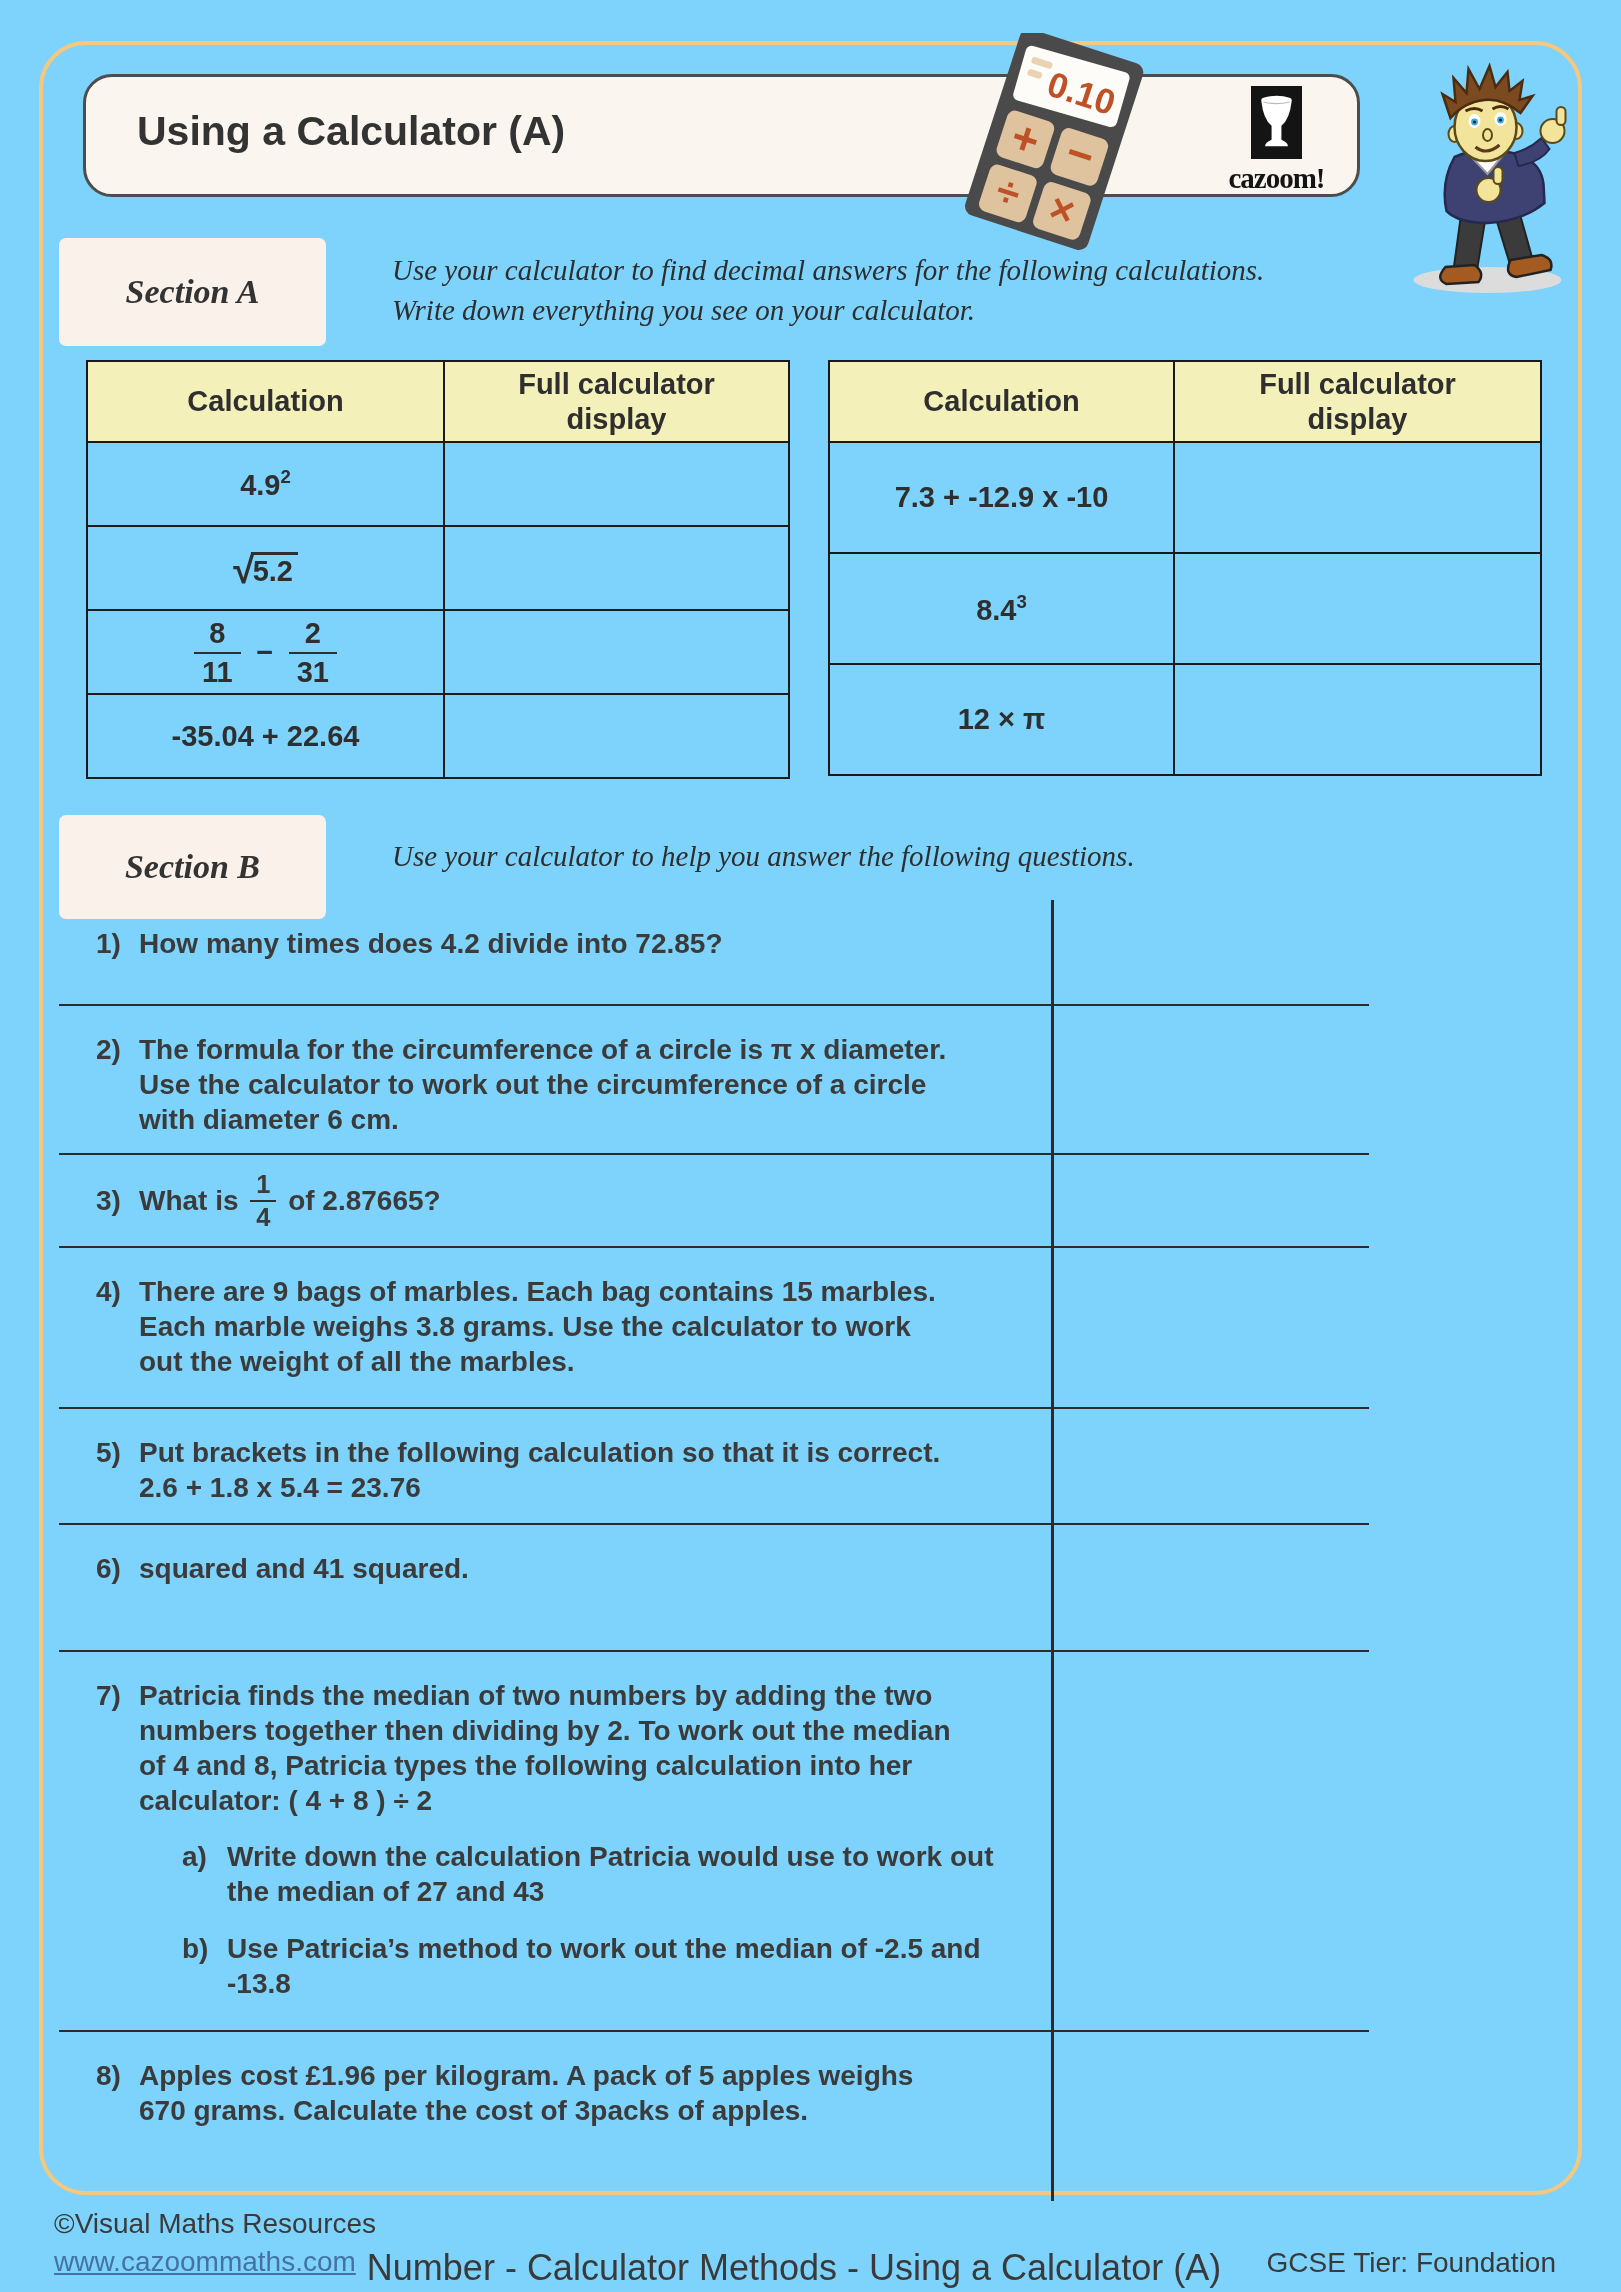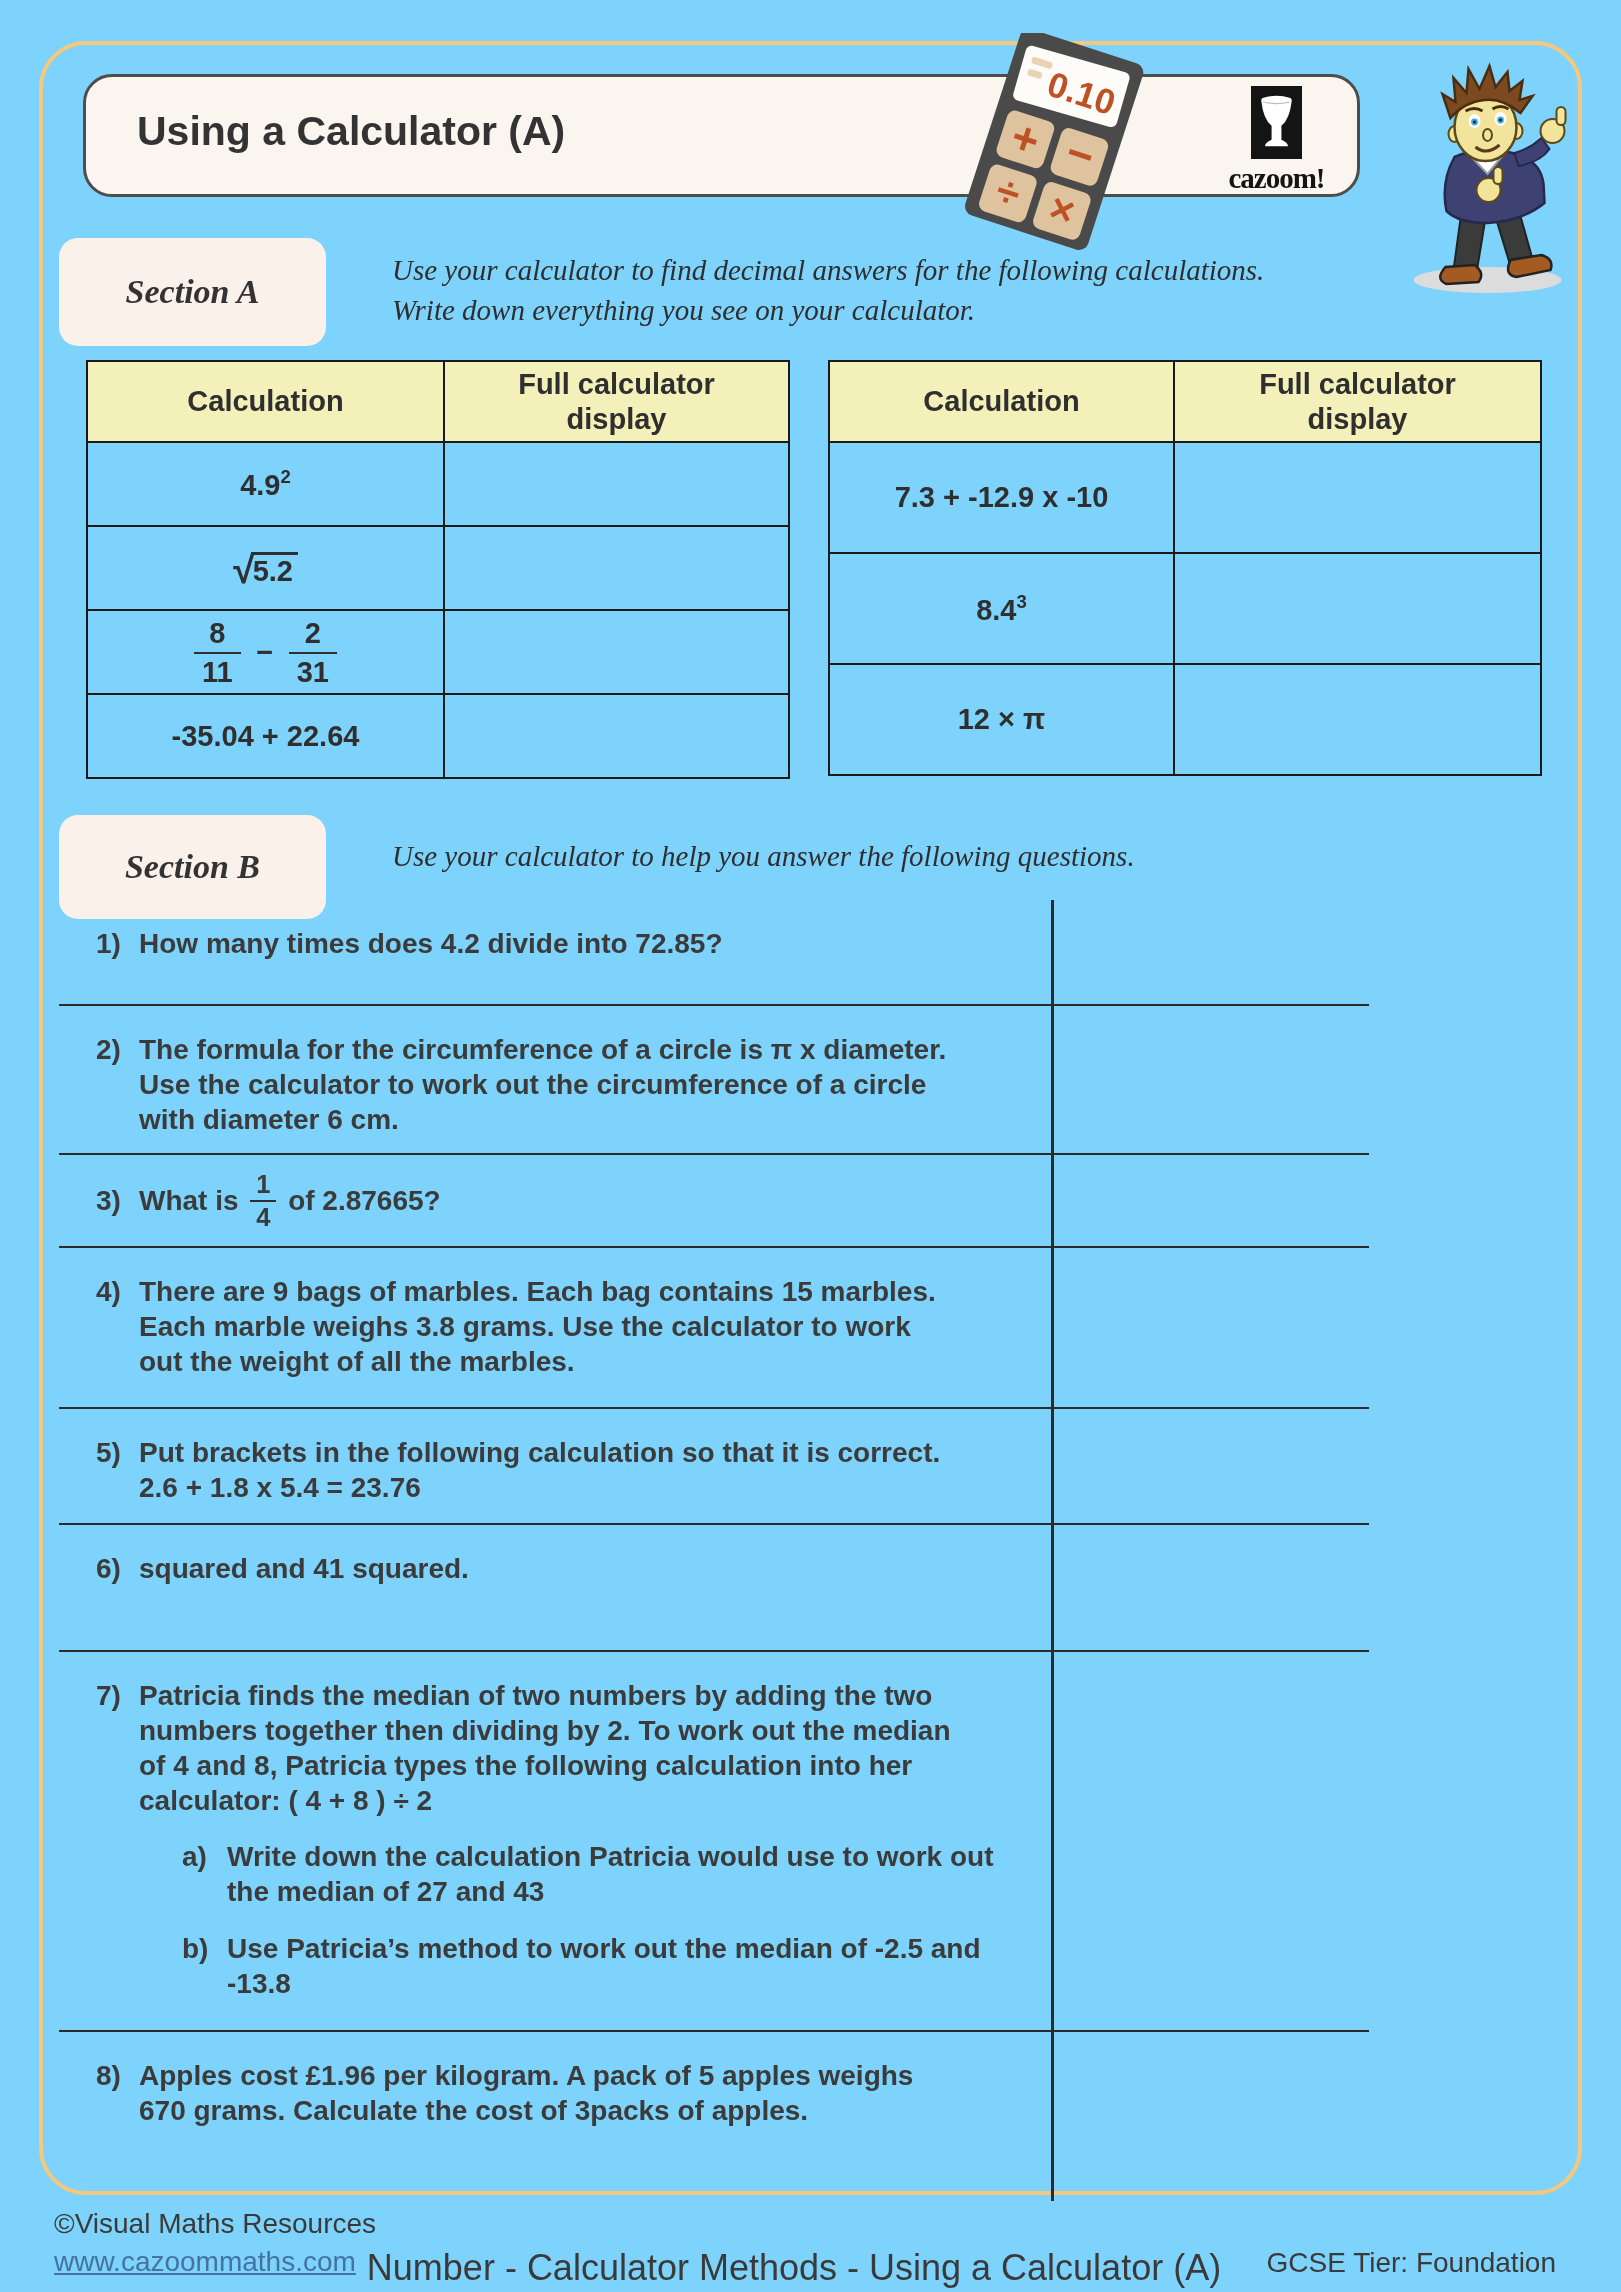--- a/index.html
+++ b/index.html
@@ -12,21 +12,21 @@
         border:3.9px solid #4D4D4D;border-radius:29px;box-sizing:border-box;z-index:1;}
   .page-title{position:absolute;left:51px;top:31px;font-size:41px;font-weight:bold;color:#333;}
   .calculator-icon{position:absolute;left:931px;top:33px;z-index:2;}
   .cazoom-logo{position:absolute;left:1213px;top:86px;width:127px;text-align:center;z-index:2;}
   .logo-box{margin:0 auto;width:51px;height:73px;background:#141414;display:flex;
         align-items:center;justify-content:center;}
   .logo-text{margin-top:2.9px;font-family:"Liberation Serif",serif;font-weight:bold;
         font-size:29px;color:#141414;letter-spacing:-1px;}
   .mascot{position:absolute;left:1392px;top:54px;z-index:2;}
   
-  .section-label{position:absolute;left:59px;width:267px;background:#FAF1EA;border-radius:19px;
+  .section-label{position:absolute;left:59px;width:267px;background:#FAF1EA;border-radius:7px;
         display:flex;align-items:center;justify-content:center;
         font-family:"Liberation Serif",serif;font-style:italic;font-weight:bold;
         font-size:34px;color:#333;}
   .sec-a{top:238px;height:108px;}
   .sec-b{top:815px;height:104px;}
   .instructions{position:absolute;font-family:"Liberation Serif",serif;font-style:italic;
         font-size:29px;color:#2E2E2E;line-height:40px;}
   .instr-a{left:368px;top:250px;}
   .instr-b{left:368px;top:836px;}
   .instructions span{display:block;margin-left:24px;}

